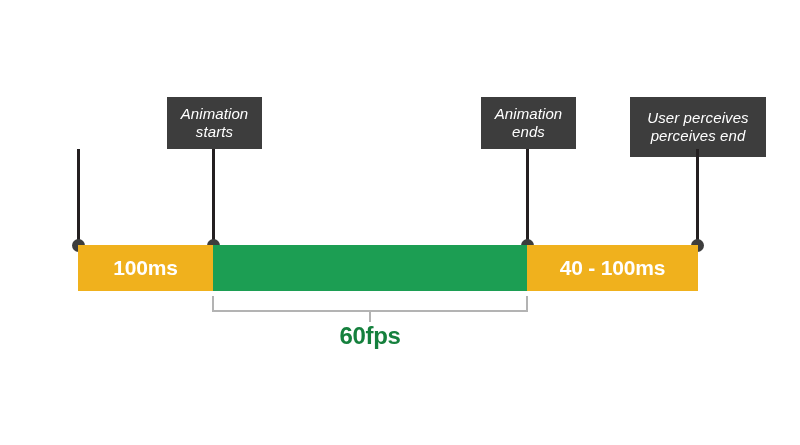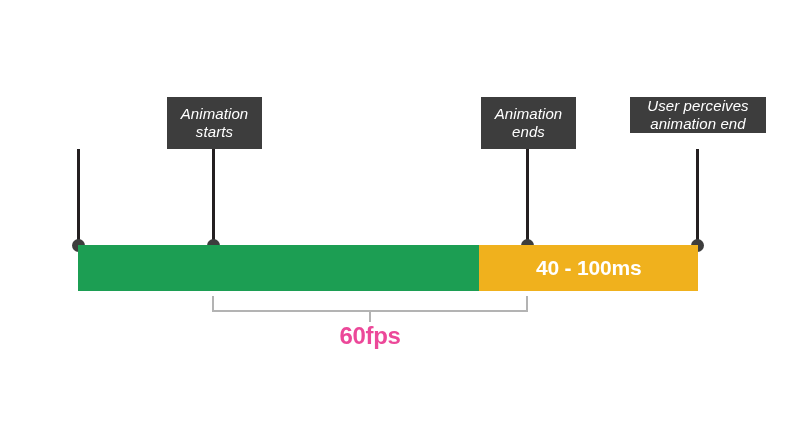--- a/index.html
+++ b/index.html
@@ -98,21 +98,21 @@
     height: 12px;
     background: #b3b3b3;
     transform: translateX(-1px);
   }
   #bracket-label {
     position: absolute;
     left: 212px;
     top: 322px;
     width: 316px;
     text-align: center;
-    color: #ec4899;
+    color: #15803d;
     font-weight: bold;
     font-size: 24px;
     letter-spacing: -0.3px;
   }
 </style>
 </head>
 <body>
 
 <div id="stage">
 
@@ -126,28 +126,31 @@
   <div class="stem" style="left:212px; top:149px; height:96px;"></div>
   <div class="dot" style="left:207px; top:239px;"></div>
 
   <div class="callout" style="left:481px; top:97px; width:95px; height:52px; flex-direction:column;">
     <span>Animation</span>
     <span>ends</span>
   </div>
   <div class="stem" style="left:526px; top:149px; height:96px;"></div>
   <div class="dot" style="left:521px; top:239px;"></div>
 
-  <div class="callout" style="left:630px; top:97px; width:136px; height:36px; flex-direction:column;">
+  <div class="callout" style="left:630px; top:97px; width:136px; height:60px; flex-direction:column;">
     <span>User perceives</span>
-    <span>animation end</span>
+    <span>perceives end</span>
   </div>
   <div class="stem" style="left:696px; top:149px; height:96px;"></div>
   <div class="dot" style="left:691px; top:239px;"></div>
 
   <div id="timeline">
+    <div class="seg seg-amber" style="flex:135 0 0;">
+      <span>100ms</span>
+    </div>
     <div class="seg seg-green" style="flex:314 0 0;">
       <span></span>
     </div>
     <div class="seg seg-amber" style="flex:171 0 0;">
       <span>40 - 100ms</span>
     </div>
   </div>
 
   <div id="bracket">
     <div id="bracket-tick"></div>

